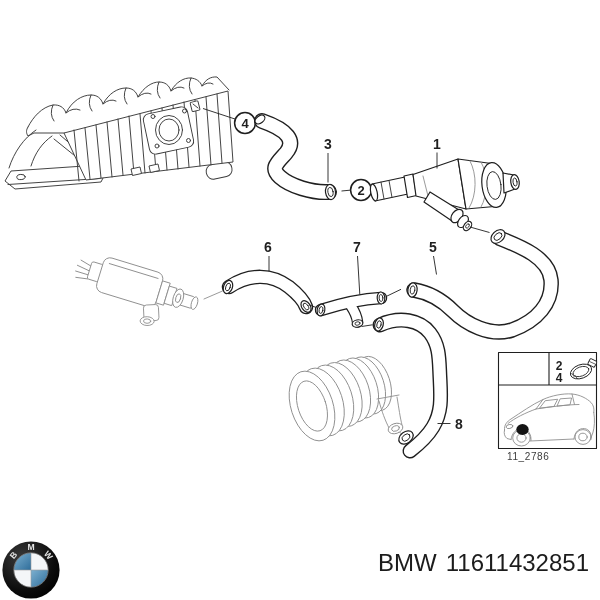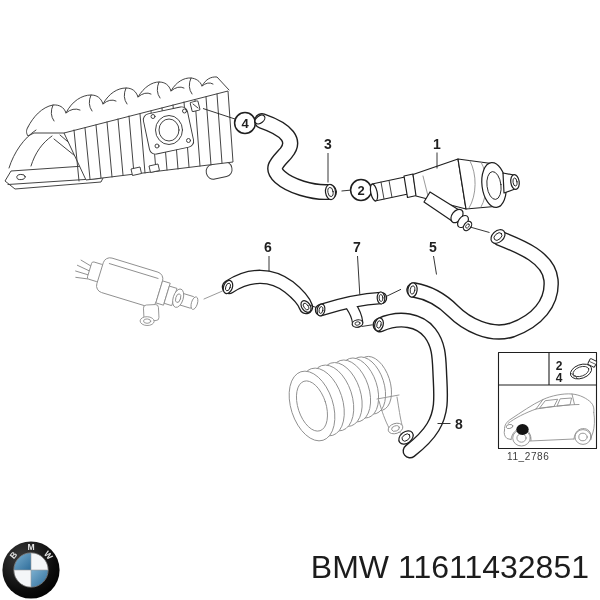--- a/index.html
+++ b/index.html
@@ -20,21 +20,21 @@
   .mw{fill:#fff;stroke:var(--mani);stroke-width:.95;stroke-linejoin:round}
   .s{fill:none;stroke:var(--soft-line);stroke-width:.9;stroke-linecap:round}
   .sw{fill:#fff;stroke:var(--soft-line);stroke-width:.9}
   .thin{fill:none;stroke:var(--line);stroke-width:.9}
   .tubeO{fill:none;stroke:var(--line);stroke-linecap:round;stroke-linejoin:round}
   .tubeI{fill:none;stroke:#fff;stroke-linecap:round;stroke-linejoin:round}
   .lbl{font-size:14px;font-weight:bold;fill:var(--line);text-anchor:middle}
   .badge{font-size:13px;font-weight:bold;fill:var(--line);text-anchor:middle}
   .ins{font-size:12px;font-weight:bold;fill:var(--line);text-anchor:middle}
   .ref{font-size:10px;fill:#3c3c3c;letter-spacing:.6px}
-  .footer-pn{position:absolute;top:551px;right:11px;font-size:32px;color:var(--text);
+  .footer-pn{position:absolute;top:551px;right:11px;font-size:24px;color:var(--text);
              white-space:nowrap;line-height:1;}
   .footer-pn span+span{margin-left:9px;}
   .logo-box{position:absolute;left:1px;top:540px;width:60px;height:60px;}
   .art{position:absolute;left:0;top:0;}
 </style>
 </head>
 <body>
 
 <div class="stage">
 

